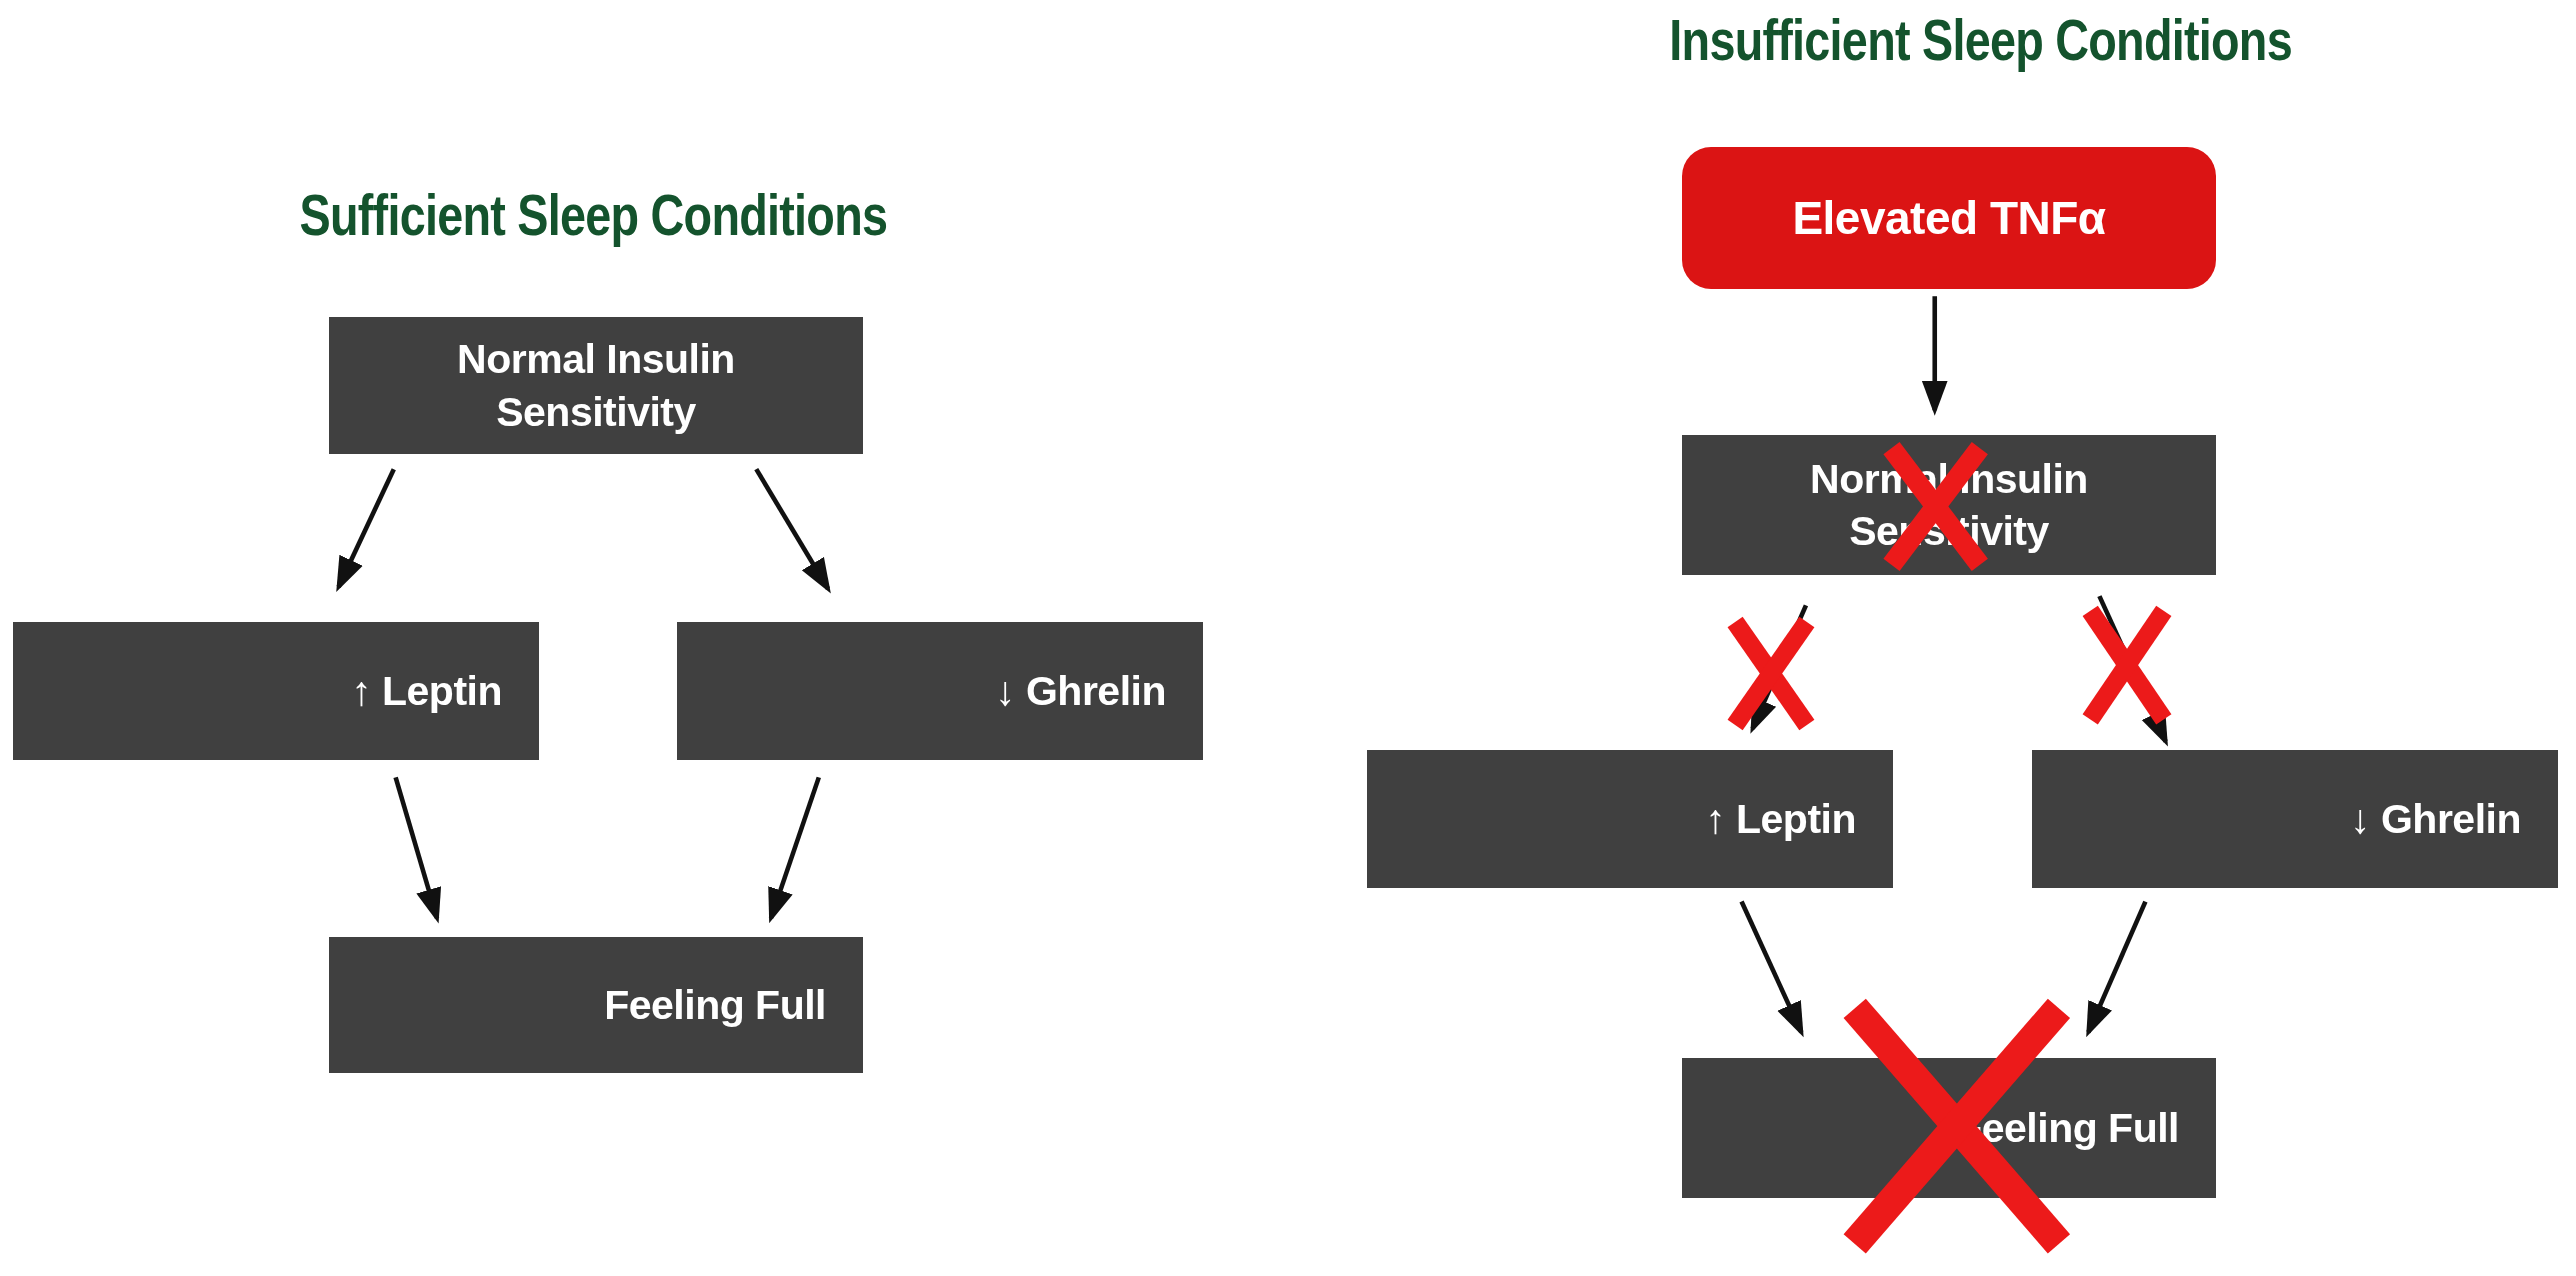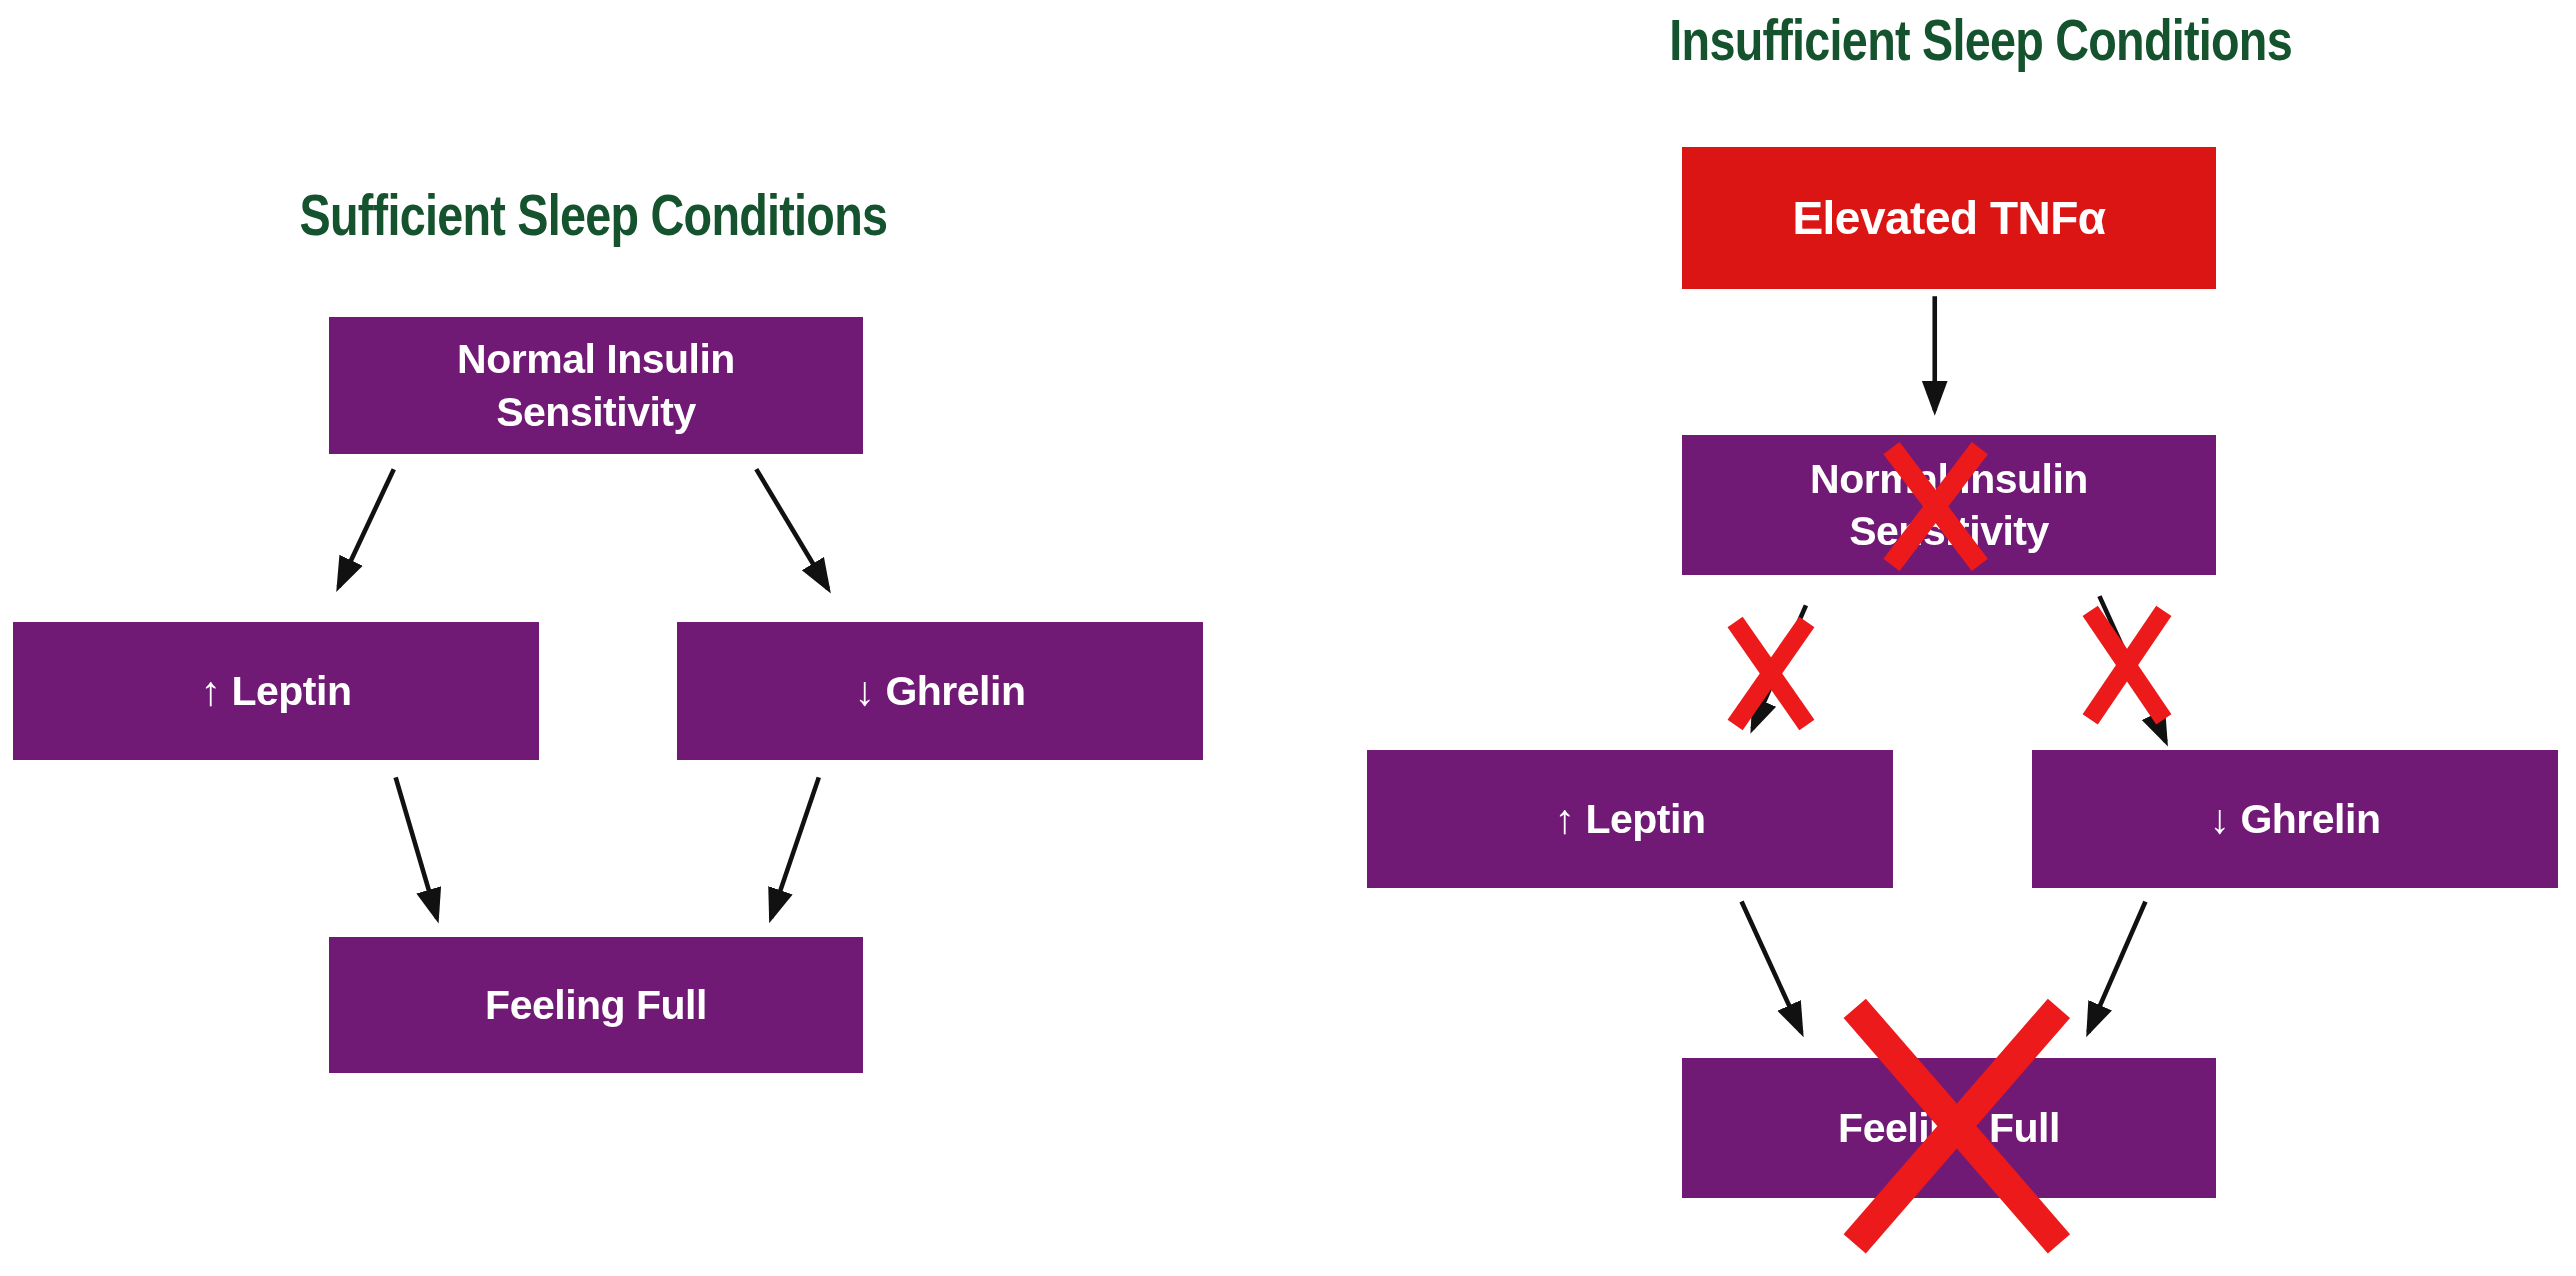--- a/index.html
+++ b/index.html
@@ -31,21 +31,21 @@
     display:flex;
     align-items:center;
     justify-content:center;
     text-align:center;
     color:#ffffff;
     font-weight:700;
     line-height:1.28;
     letter-spacing:-0.5px;
   }
   .box > span{ display:block; padding:0 37px; }
-  .blue{ background:#701a75; }
+  .blue{ background:#404040;justify-content:flex-end; }
   .red{ background:#db1414; }
   .fs45{ font-size:41px; }
   .fs50{ font-size:46px; }
   #overlay{
     position:absolute;
     left:0; top:0;
     width:2576px;
     height:1276px;
     pointer-events:none;
   }
@@ -74,21 +74,21 @@
   </div>
 
   <div class="box blue fs45" style="left:329px; top:937px; width:534px; height:136px;">
     <span>Feeling Full</span>
   </div>
 
   <div class="title" style="left:1601px; top:7.4px;">
     <span>Insufficient Sleep Conditions</span>
   </div>
 
-  <div class="box red fs50" style="left:1682px; top:147px; width:534px; height:142px;">
+  <div class="box red fs50" style="left:1682px; top:147px; width:534px; height:142px;border-radius:29px;">
     <span>Elevated TNFα</span>
   </div>
 
   <div class="box blue fs45" style="left:1682px; top:435px; width:534px; height:140px;">
     <span>Normal Insulin Sensitivity</span>
   </div>
 
   <div class="box blue fs45" style="left:1367px; top:750px; width:526px; height:138px;">
     <span>↑ Leptin</span>
   </div>

